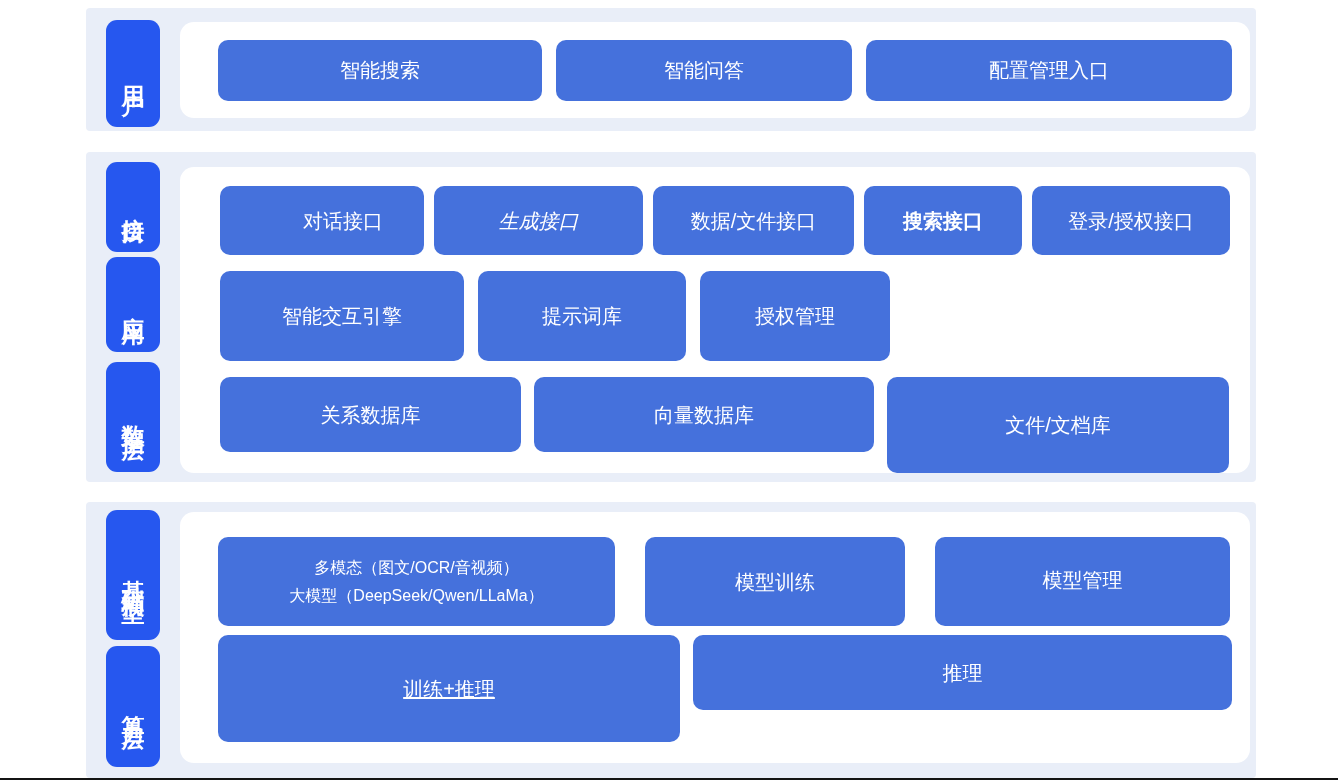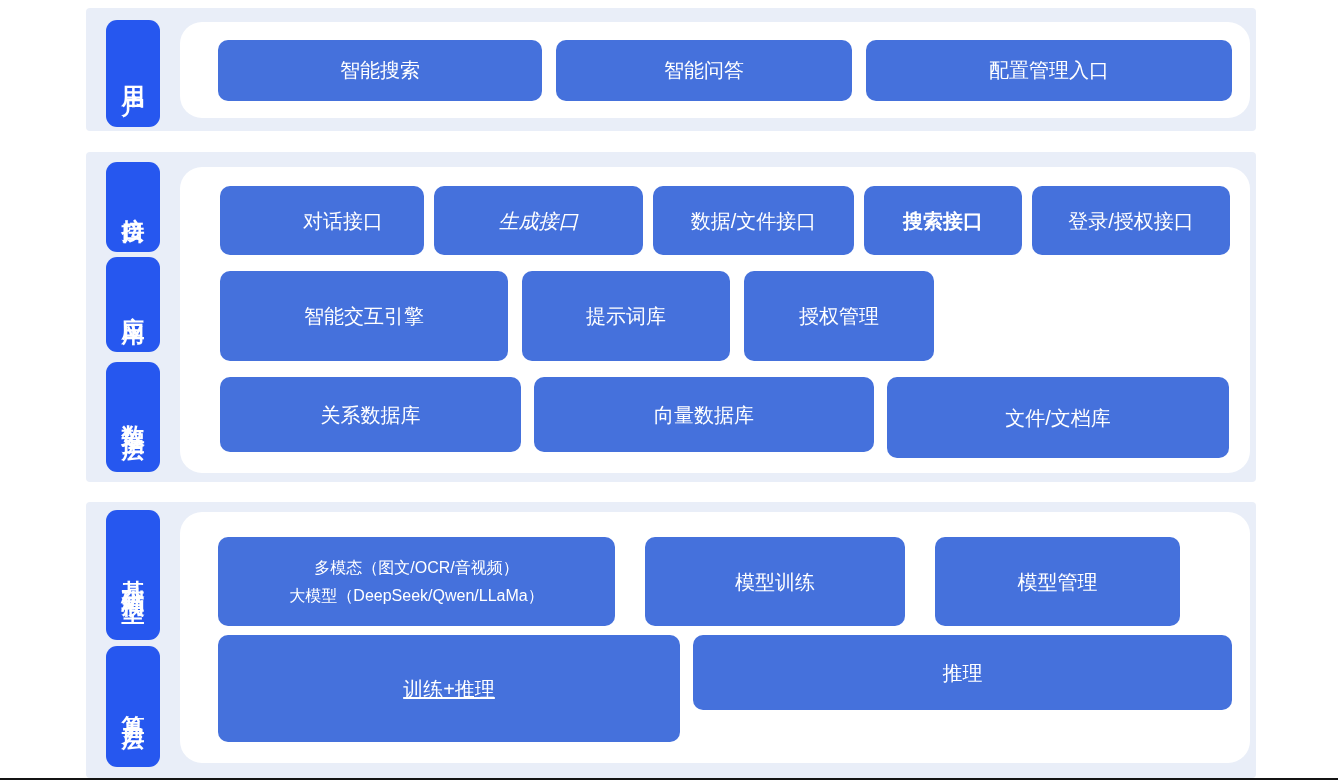--- a/index.html
+++ b/index.html
@@ -48,21 +48,21 @@
     font-weight: 700;
     letter-spacing: 7px;
     line-height: 1;
   }
 
   .panel {
     position: absolute;
     left: 94px;
     right: 6px;
     background: #ffffff;
-    border-radius: 22px;
+    border-radius: 14px;
   }
 
   .row {
     display: flex;
     padding-left: 38px;
   }
 
   .box {
     background: #4571dc;
     border-radius: 10px;
@@ -138,38 +138,38 @@
           <span class="line">数据/文件接口</span>
         </div>
         <div class="box" style="width:158px; height:69px;font-weight:bold;">
           <span class="line">搜索接口</span>
         </div>
         <div class="box" style="width:198px; height:69px;">
           <span class="line">登录/授权接口</span>
         </div>
       </div>
       <div class="row" style="gap:14px; margin-top:16px; padding-left:40px;">
-        <div class="box" style="width:288px; height:90px;">
+        <div class="box" style="width:244px; height:90px;">
           <span class="line">智能交互引擎</span>
         </div>
         <div class="box" style="width:208px; height:90px;">
           <span class="line">提示词库</span>
         </div>
         <div class="box" style="width:190px; height:90px;">
           <span class="line">授权管理</span>
         </div>
       </div>
       <div class="row" style="gap:13px; margin-top:16px; padding-left:40px;">
         <div class="box" style="width:301px; height:75px;">
           <span class="line">关系数据库</span>
         </div>
         <div class="box" style="width:340px; height:75px;">
           <span class="line">向量数据库</span>
         </div>
-        <div class="box" style="width:342px; height:81px;">
+        <div class="box" style="width:342px; height:96px;">
           <span class="line">文件/文档库</span>
         </div>
       </div>
     </div>
   </div>
 
   <div class="band" style="top:502px; height:276px;">
     <div class="label-col">
       <div class="layer-label" style="height:130px; margin-top:8px;">
         <span class="vtext">基础模型</span>
@@ -180,21 +180,21 @@
     </div>
     <div class="panel" style="top:10px; height:251px;">
       <div class="row" style="gap:30px; margin-top:25px;">
         <div class="box" style="width:397px; height:89px; font-size:16px;">
           <span class="line">多模态（图文/OCR/音视频）</span>
           <span class="line">大模型（DeepSeek/Qwen/LLaMa）</span>
         </div>
         <div class="box" style="width:260px; height:89px;">
           <span class="line">模型训练</span>
         </div>
-        <div class="box" style="width:245px; height:89px;">
+        <div class="box" style="width:295px; height:89px;font-family:Liberation Mono, monospace;">
           <span class="line">模型管理</span>
         </div>
       </div>
       <div class="row" style="gap:13px; margin-top:9px;">
         <div class="box" style="width:462px; height:107px;text-decoration:underline;">
           <span class="line">训练+推理</span>
         </div>
         <div class="box" style="width:539px; height:75px;align-items:center;">
           <span class="line">推理</span>
         </div>

